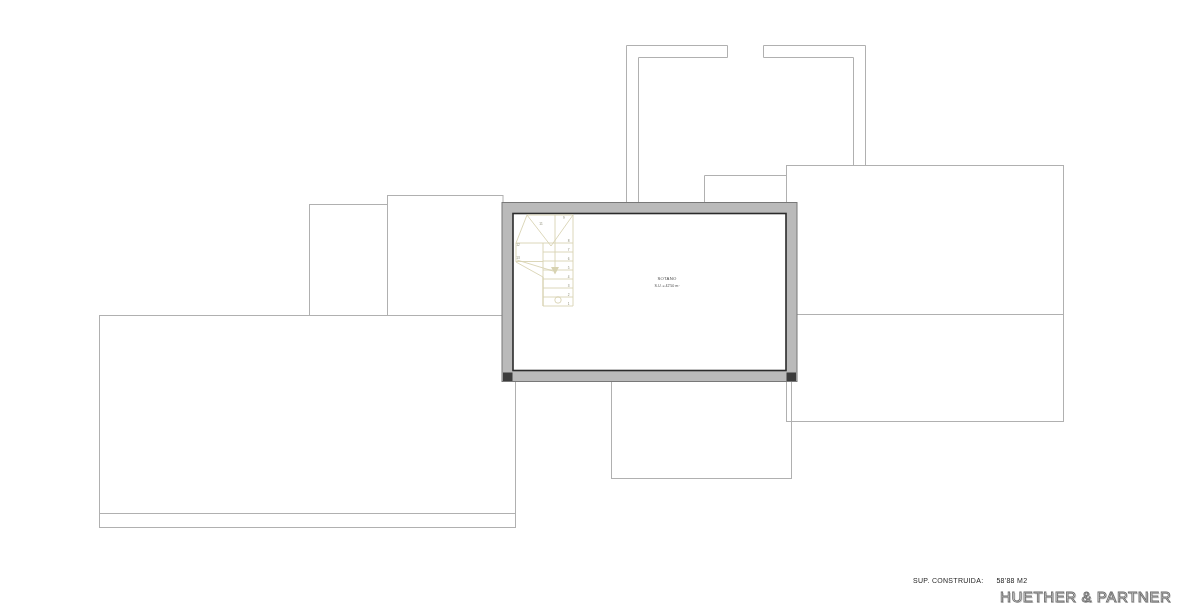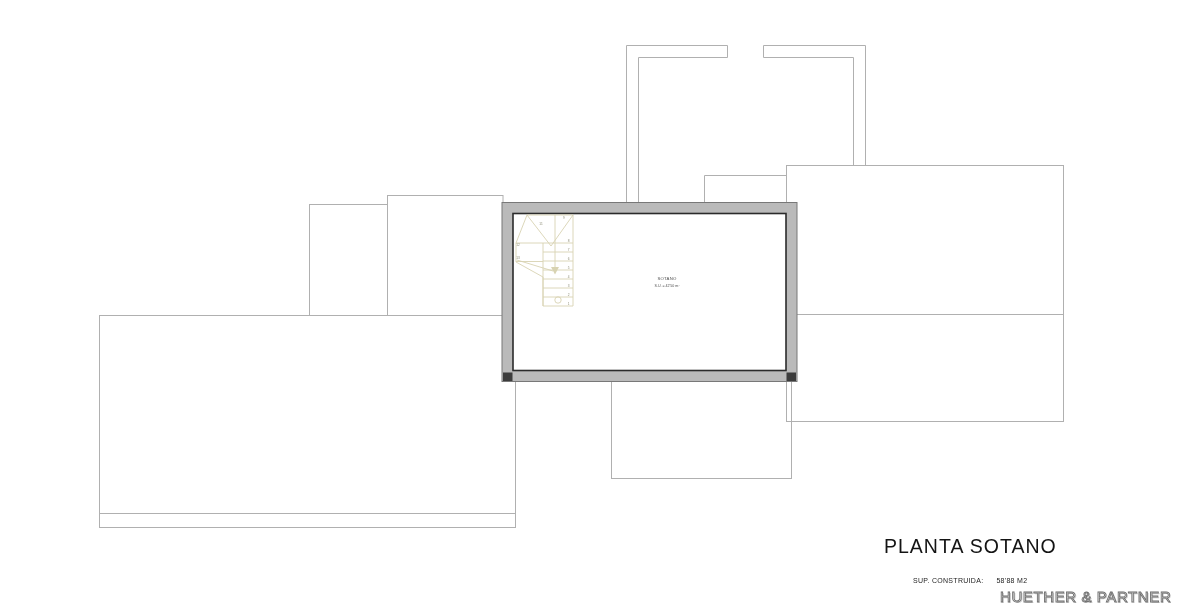--- a/index.html
+++ b/index.html
@@ -90,21 +90,20 @@
       <text x="518" y="246">12</text>
       <text x="518" y="259">13</text>
     </g>
 
     <g fill="#4f4f4f" text-anchor="middle">
       <text x="667" y="279.5" font-size="4.3" letter-spacing="0.2">SOTANO</text>
       <text x="667" y="286.5" font-size="3.6">S.U. = 42'50 m²</text>
     </g>
   </svg>
 
-  <div class="plan-title">PLANTA SOTANO</div>
 
   <div class="area-line">
     <span>SUP. CONSTRUIDA:</span><span class="val">58'88 M2</span>
   </div>
 
   <div class="firm">HUETHER &amp; PARTNER</div>
 
 </div>
 
 </body></html>

